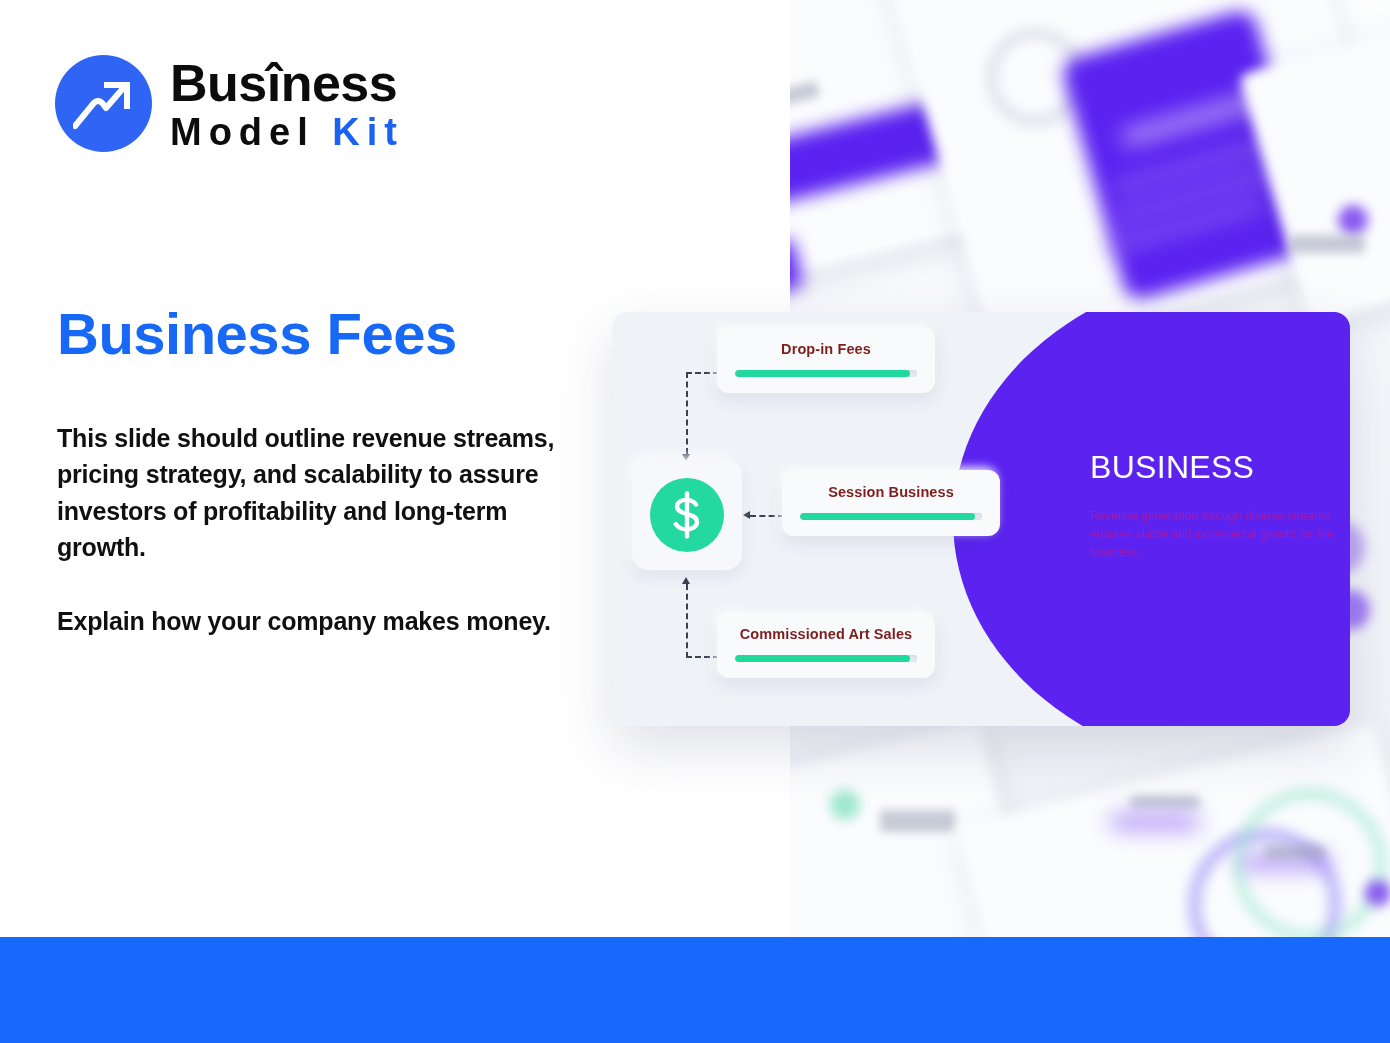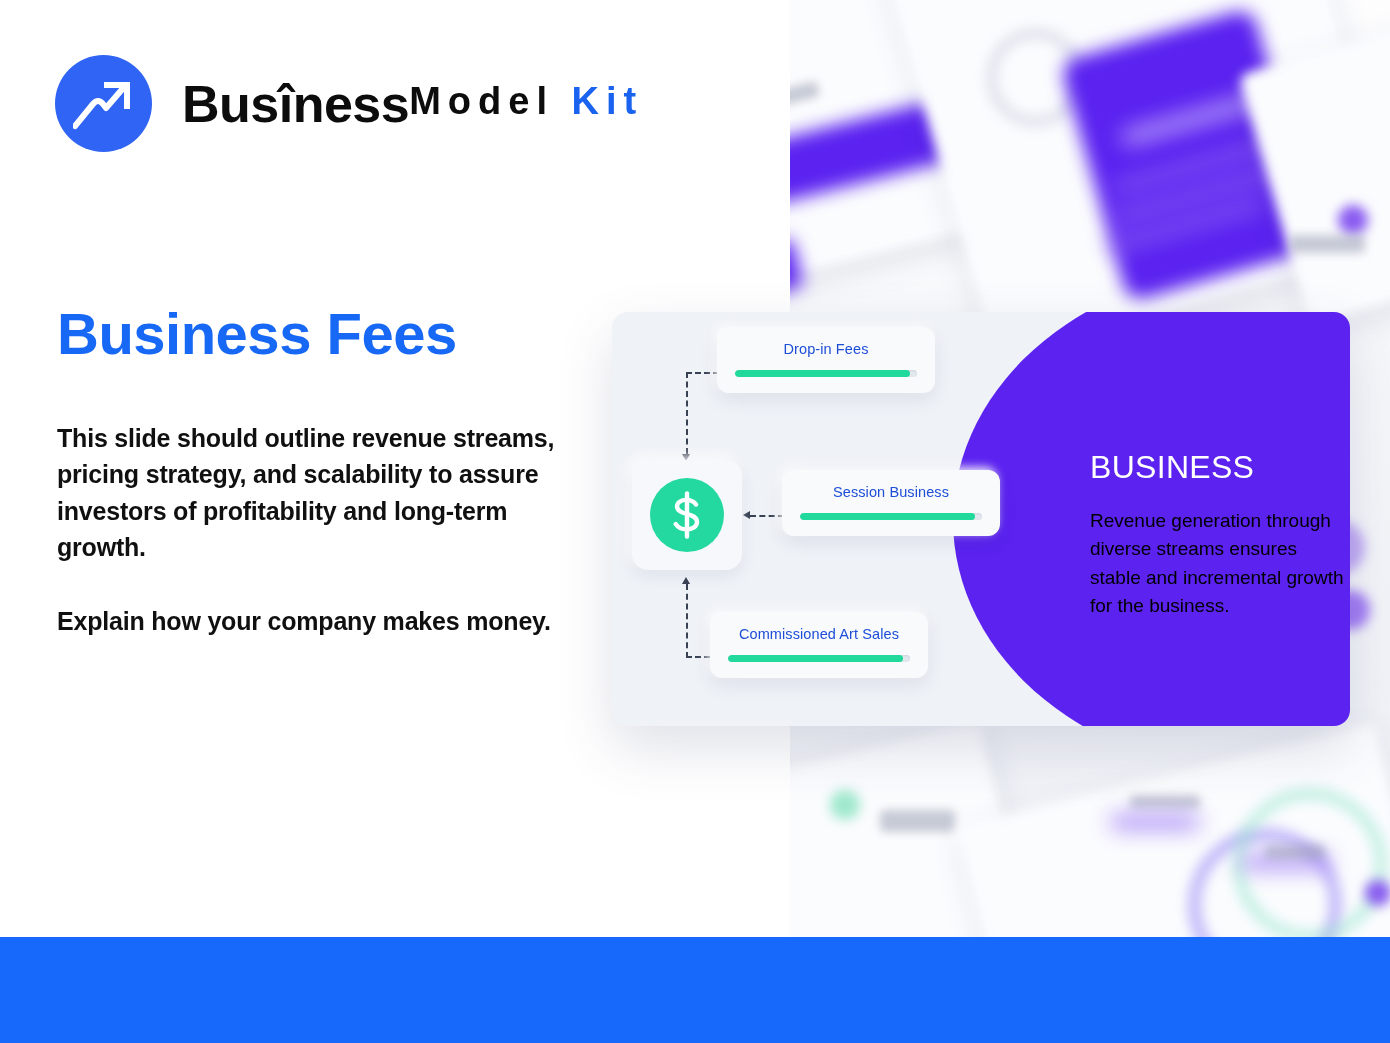--- a/index.html
+++ b/index.html
@@ -52,21 +52,21 @@
   .logo-wrap{
     position:absolute; left:55px; top:55px;
     display:flex; align-items:center; gap:18px;
   }
   .logo-mark{
     width:97px; height:97px; border-radius:50%;
     background:#2F64F5;
     display:flex; align-items:center; justify-content:center;
     flex:0 0 auto;
   }
-  .logo-text{ display:flex; flex-direction:row; line-height:1;margin-left:12px; }
+  .logo-text{ display:flex; flex-direction:column; line-height:1; }
   .logo-line1{
     font-size:52px; font-weight:bold; color:#0c0c0c;
     letter-spacing:-0.5px;
   }
   .logo-line2{
     font-size:38px; font-weight:bold; color:#0c0c0c;
     letter-spacing:7px; margin-top:4px;
   }
   .logo-kit{ color:#1A62F0; }
 
@@ -107,21 +107,21 @@
     left:478px; top:138px;
     width:255px;
     color:#ffffff;
   }
   .purple-title{
     font-size:32px; font-weight:normal; line-height:1.08;
     letter-spacing:0.3px;
   }
   .purple-desc{
     margin-top:22px;
-    font-size:19px; line-height:1.5; color:#000000;
+    font-size:12px; line-height:1.5; color:#a21caf;
   }
 
   
   .diagram{ position:absolute; inset:0; }
   .node-hub{
     position:absolute;
     left:20px; top:148px;
     width:110px; height:110px;
     background:#F6F8FB;
     border-radius:16px;
@@ -137,38 +137,38 @@
 
   .stream-card{
     position:absolute;
     background:#F8FAFC;
     border-radius:12px;
     box-shadow:0 7px 18px rgba(60,70,110,.10),
                -3px -3px 10px rgba(255,255,255,.9);
     padding:14px 18px 16px;
   }
   .stream-label{
-    font-size:14.5px; font-weight:normal; color:#1d4ed8;
+    font-size:14.5px; font-weight:bold; color:#7f1d1d;
     text-align:center; letter-spacing:.1px; white-space:nowrap;
   }
   .bar-track{
     margin-top:13px;
     height:7px; border-radius:4px;
     background:#E3E8EF;
     box-shadow:inset 0 1px 2px rgba(60,70,110,.12);
     overflow:hidden;
   }
   .bar-fill{
     height:100%; border-radius:4px;
     background:#22D99C;
   }
 
   .card-1{ left:105px; top:15px;  width:218px; }
   .card-2{ left:170px; top:158px; width:218px; }
-  .card-3{ left:98px; top:300px; width:218px; }
+  .card-3{ left:105px; top:300px; width:218px; }
   .dash-v{
     position:absolute; width:0;
     border-left:2px dashed #394253;
   }
   .dash-h{
     position:absolute; height:0;
     border-top:2px dashed #394253;
   }
   .arrow{ position:absolute; width:0; height:0; }
   .arrow-down{

